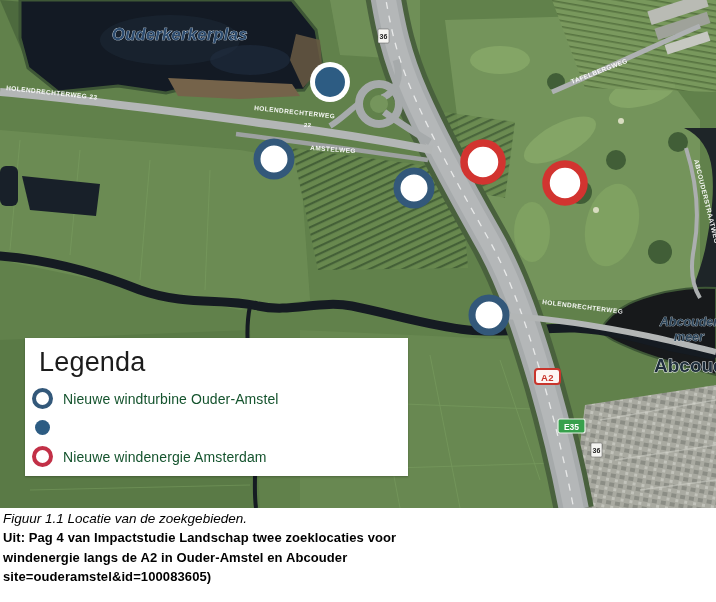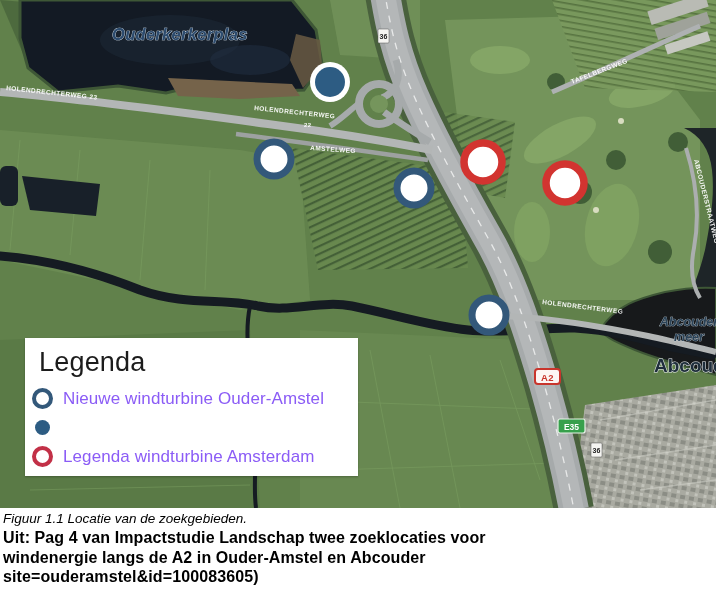--- a/index.html
+++ b/index.html
@@ -3,46 +3,46 @@
 <meta charset="utf-8">
 <style>
   html,body{margin:0;padding:0;background:#ffffff;}
   body{font-family:"Liberation Sans",sans-serif;}
   .page{position:relative;width:716px;height:602px;overflow:hidden;background:#fff;}
   .map-wrap{position:absolute;left:0;top:0;width:716px;height:508px;}
   svg{display:block;}
 
   
   .legend{
-    position:absolute;left:25px;top:338px;width:333px;height:138px;
+    position:absolute;left:25px;top:338px;width:383px;height:138px;
     background:#ffffff;box-shadow:0 1px 2px rgba(0,0,0,.25);
     box-sizing:border-box;
   }
   .legend-title{
     margin:9px 0 0 14px;font-size:27px;line-height:30px;color:#1c1c1c;
     font-weight:400;letter-spacing:.2px;
   }
   .legend-rows{margin-top:7px;}
   .legend-row{display:flex;align-items:center;height:29px;padding-left:7px;}
   .lg-icon{flex:0 0 auto;margin-right:10px;box-sizing:border-box;border-radius:50%;}
   .ring-blue{width:21px;height:21px;border:4.5px solid var(--blue,#33587a);background:#fff;}
   .dot-blue{width:15px;height:15px;margin-left:3px;margin-right:13px;background:var(--blue-fill,#2d5c83);}
   .ring-red{width:21px;height:21px;border:4.5px solid var(--red-legend,#c23047);background:#fff;}
-  .lg-label{font-size:17px;color:#8b5cf6;letter-spacing:.1px;white-space:nowrap;}
+  .lg-label{font-size:14px;color:#14532d;letter-spacing:.1px;white-space:nowrap;}
 
   
   .caption{
     position:absolute;left:0;top:508px;width:716px;height:94px;background:#fff;
     padding:2px 0 0 3px;box-sizing:border-box;
   }
   .cap-italic{
     font-style:italic;font-size:13.5px;line-height:18px;color:#000;white-space:nowrap;
   }
   .cap-bold{
-    font-weight:700;font-size:16px;line-height:19.5px;color:#000;white-space:nowrap;
+    font-weight:700;font-size:13px;line-height:19.5px;color:#000;white-space:nowrap;
     letter-spacing:.1px;
   }
 
   
   .street{fill:#ffffff;font-size:6.5px;font-weight:700;letter-spacing:.45px;opacity:.93;}
   .place-lake{fill:#2c4b6e;font-size:16.5px;font-weight:700;font-style:italic;
     letter-spacing:.3px;stroke:#d8e2ea;stroke-width:.7px;paint-order:stroke;}
   .place-meer{fill:#2b4358;font-size:12.5px;font-weight:700;font-style:italic;
     stroke:#c9d2d8;stroke-width:.6px;paint-order:stroke;}
   .place-town{fill:#1f2e3c;font-size:19px;font-weight:700;
@@ -211,21 +211,21 @@
     <div class="legend-rows">
       <div class="legend-row">
         <span class="lg-icon ring-blue"></span>
         <span class="lg-label">Nieuwe windturbine Ouder-Amstel</span>
       </div>
       <div class="legend-row">
         <span class="lg-icon dot-blue"></span>
       </div>
       <div class="legend-row">
         <span class="lg-icon ring-red"></span>
-        <span class="lg-label">Legenda windturbine Amsterdam</span>
+        <span class="lg-label">Nieuwe windenergie Amsterdam</span>
       </div>
     </div>
   </div>
 
   <div class="caption">
     <div class="cap-italic">Figuur 1.1 Locatie van de zoekgebieden.</div>
     <div class="cap-bold">Uit: Pag 4 van Impactstudie Landschap twee zoeklocaties voor</div>
     <div class="cap-bold">windenergie langs de A2 in Ouder-Amstel en Abcouder</div>
     <div class="cap-bold">site=ouderamstel&amp;id=100083605)</div>
   </div>

